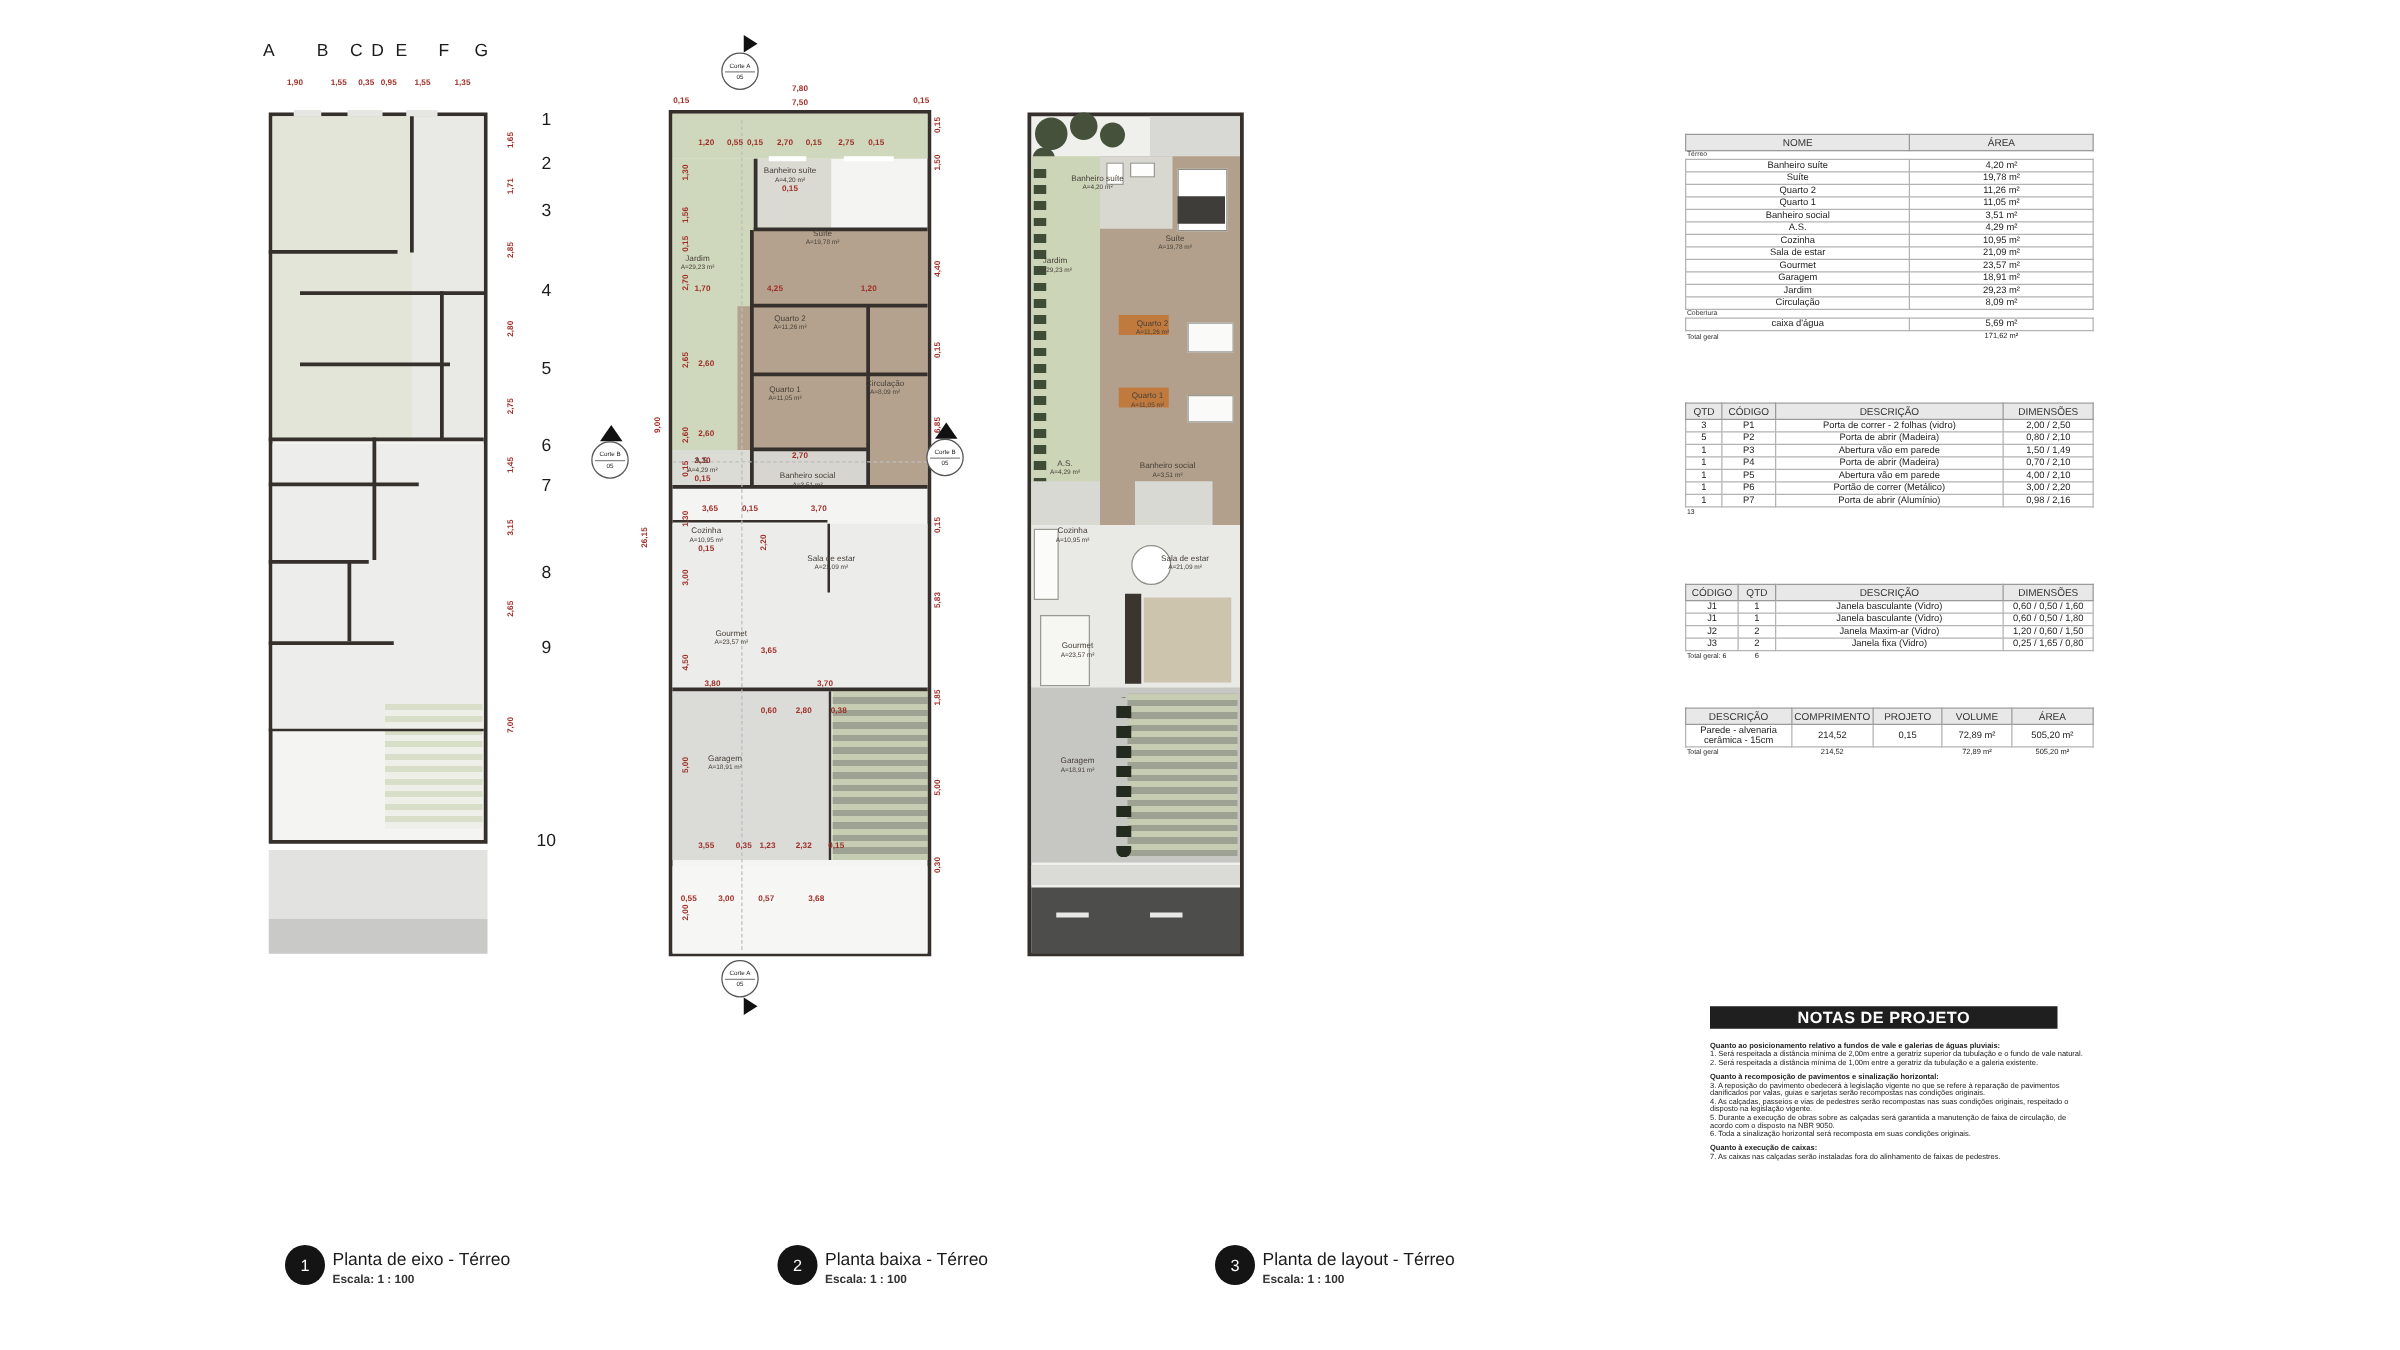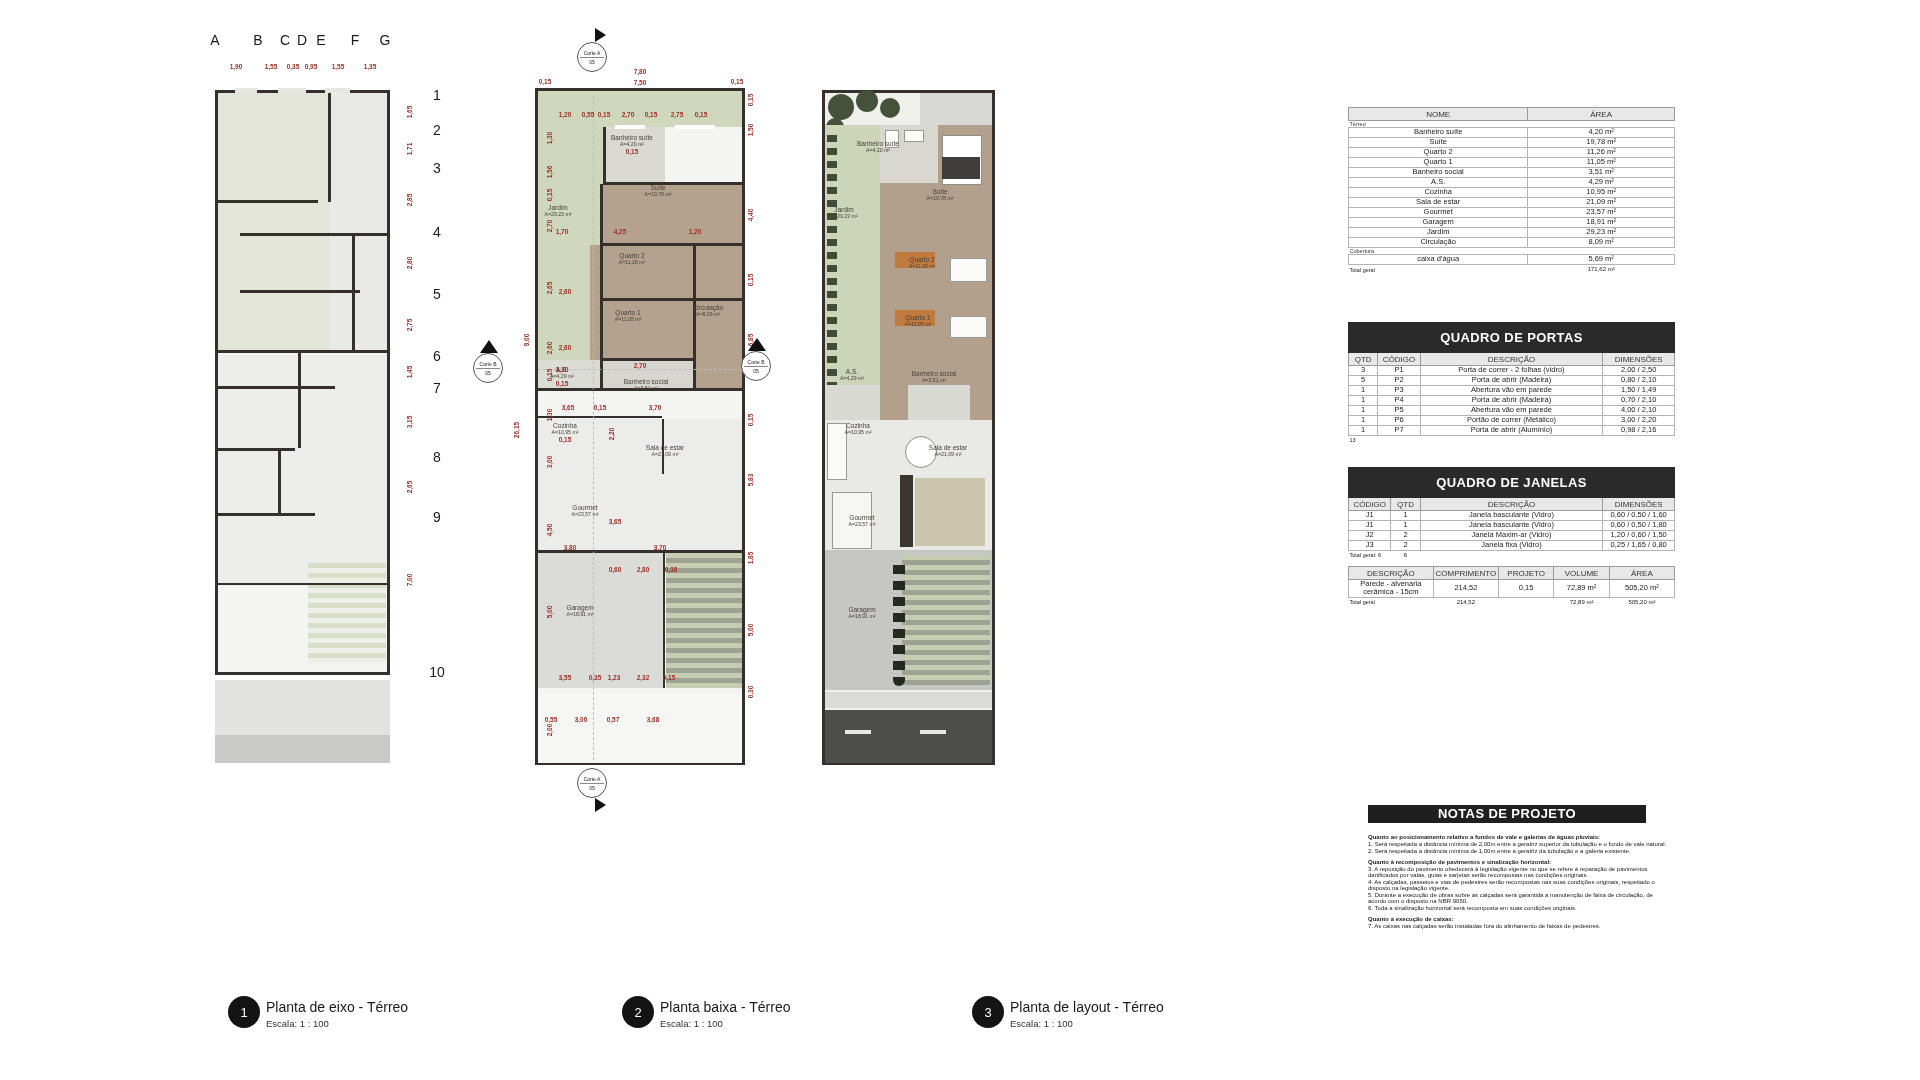--- a/index.html
+++ b/index.html
@@ -39,21 +39,21 @@
   .notes-bar{position:absolute;left:1368px;top:805px;width:278px;height:18px;background:#1f1f1f;color:#fff;
              font-size:13px;font-weight:bold;text-align:center;line-height:18px;letter-spacing:.4px;}
   .notes-body{position:absolute;left:1368px;top:829px;width:302px;color:#222;}
   .notes-body p{margin:0 0 1px 0;}
   .notes-body .nh{font-weight:bold;font-size:6px;margin-top:5px;}
   .notes-body .nt{font-size:6px;}
   
   .cap-circle{position:absolute;width:32px;height:32px;border-radius:50%;background:#141414;color:#fff;
               font-size:13px;display:flex;align-items:center;justify-content:center;}
   .cap-title{position:absolute;font-size:14px;color:#1a1a1a;}
-  .cap-scale{position:absolute;font-size:9.5px;color:#333;}
+  .cap-scale{position:absolute;font-size:9.5px;color:#333;font-weight:bold;}
   .slats-g{background:repeating-linear-gradient(180deg,#c7cdb2 0 5px,#9da292 5px 10px);}
   .slats-l{background:repeating-linear-gradient(180deg,#d9dec9 0 5px,#efefe9 5px 10px);}
   .planks{background-image:repeating-linear-gradient(90deg,#a6937f 0 1px,rgba(0,0,0,0) 1px 8px);}
   .tiles{background-image:repeating-linear-gradient(90deg,#dedcd6 0 1px,rgba(0,0,0,0) 1px 18px);}
   .walklines{background-image:repeating-linear-gradient(90deg,#dddddd 0 1px,rgba(0,0,0,0) 1px 34px);}
   .hedge{background:repeating-linear-gradient(0deg,#3f4c36 0 7px,rgba(0,0,0,0) 7px 13px);}
   .plants{background:repeating-linear-gradient(0deg,#222b1e 0 9px,rgba(0,0,0,0) 9px 16px);border-radius:6px;}
   .tree{position:absolute;border-radius:50%;background:#45513b;}
   .furn{position:absolute;}
 </style>
@@ -410,23 +410,20 @@
 
   <table class="qtable" style="top:322px;">
     <colgroup>
         <col style="width:9%">
         <col style="width:13%">
         <col style="width:56%">
         <col style="width:22%">
       </colgroup>
     <thead>
       <tr>
-          <th class="ttl" colspan="4">QUADRO DE PORTAS</th>
-        </tr>
-      <tr>
         <th class="col">QTD</th>
         <th class="col">CÓDIGO</th>
         <th class="col">DESCRIÇÃO</th>
         <th class="col">DIMENSÕES</th>
       </tr>
     </thead>
     <tbody>
         <tr>
           <td>3</td>
           <td>P1</td>
@@ -479,23 +476,20 @@
   </table>
 
   <table class="qtable" style="top:467px;">
     <colgroup>
         <col style="width:13%">
         <col style="width:9%">
         <col style="width:56%">
         <col style="width:22%">
       </colgroup>
     <thead>
-      <tr>
-          <th class="ttl" colspan="4">QUADRO DE JANELAS</th>
-        </tr>
       <tr>
         <th class="col">CÓDIGO</th>
         <th class="col">QTD</th>
         <th class="col">DESCRIÇÃO</th>
         <th class="col">DIMENSÕES</th>
       </tr>
     </thead>
     <tbody>
         <tr>
           <td>J1</td>

